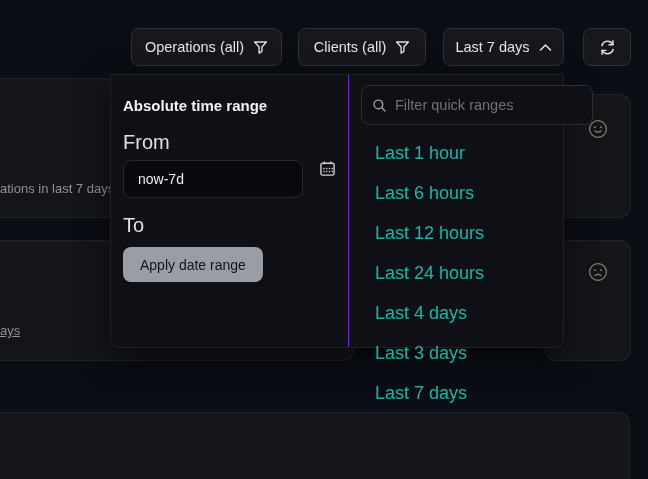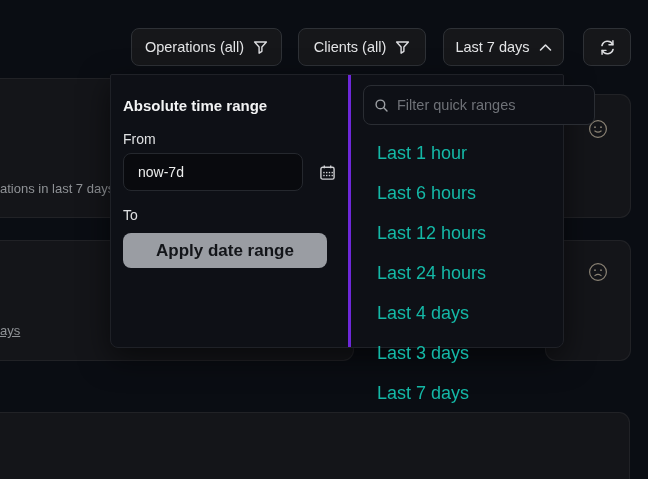--- a/index.html
+++ b/index.html
@@ -31,36 +31,36 @@
 
   
   .panel {
     position:absolute; left:110px; top:74px; width:454px; height:274px;
     background:#0e1016; border:1px solid #1f2127;
     border-radius:2px 2px 8px 8px;
     box-shadow:0 10px 30px rgba(0,0,0,0.55);
     display:flex;
   }
   .panel-left { width:244px; padding:22px 12px 0 12px; position:relative; }
-  .panel-right { flex:1; border-left:3px solid #6d28d9; padding-top:10px; }
+  .panel-right { flex:1; border-left:1px solid #6d28d9; padding-top:10px; }
 
   .abs-title { font-size:15px; font-weight:bold; color:#f2f3f4; margin-bottom:17px; }
-  .fld-label { font-size:14px; color:#dfe0e2; margin-bottom:6px; }
-  .fld-row { display:flex; align-items:center; gap:16px; margin-bottom:16px; }
+  .fld-label { font-size:20px; color:#dfe0e2; margin-bottom:6px; }
+  .fld-row { display:flex; align-items:flex-start; gap:16px; margin-bottom:16px; }
   .fld-input {
     width:180px; height:38px; background:#090a0e;
     border:1px solid #25282e; border-radius:8px;
     color:#eceded; font-size:14px; padding:0 14px; outline:none;
     font-family:"Liberation Sans", sans-serif;
   }
   .cal-ic { color:#cfd0d3; display:flex; cursor:pointer; }
   .apply-btn {
-    margin-top:4px; height:35px; padding:0 33px;
+    margin-top:4px; height:35px; padding:0 17px;
     background:#9a9da3; color:#131519; border:none; border-radius:8px;
-    font-size:17px; font-family:"Liberation Sans", sans-serif; cursor:pointer;font-weight:bold;
+    font-size:14px; font-family:"Liberation Sans", sans-serif; cursor:pointer;
   }
 
   .search-wrap {
     margin:0 12px 8px 12px; height:40px;
     border:1px solid #2a2d33; border-radius:8px;
     display:flex; align-items:center; padding:0 10px; gap:8px;
     background:#0e1016;
   }
   .search-wrap .ic { color:#9da0a4; display:flex; }
   .search-input {

